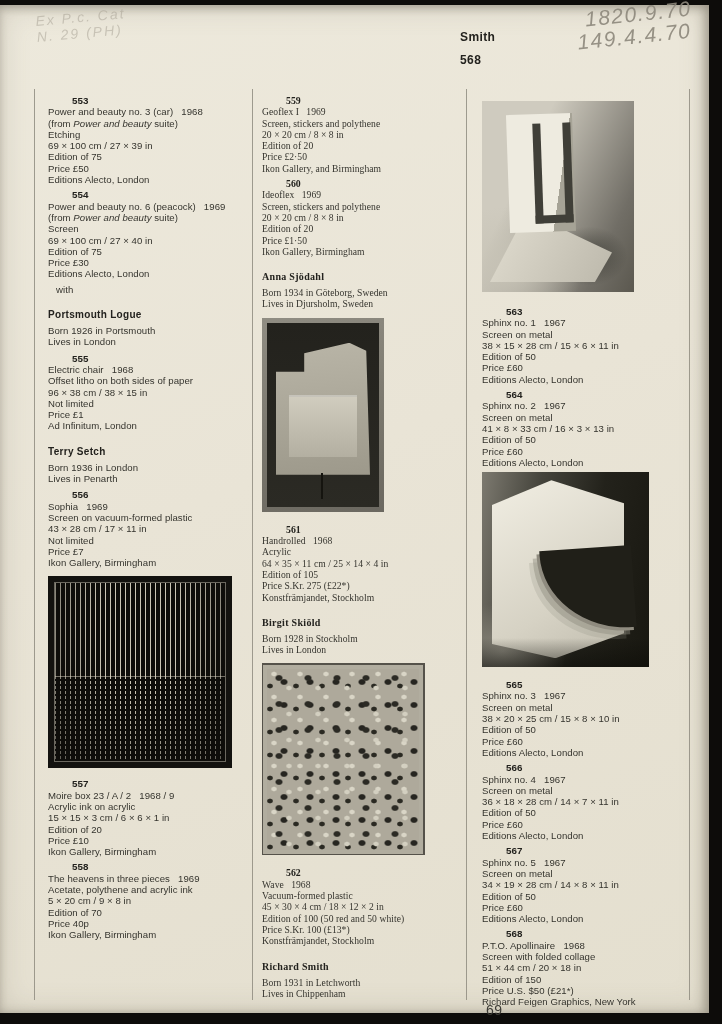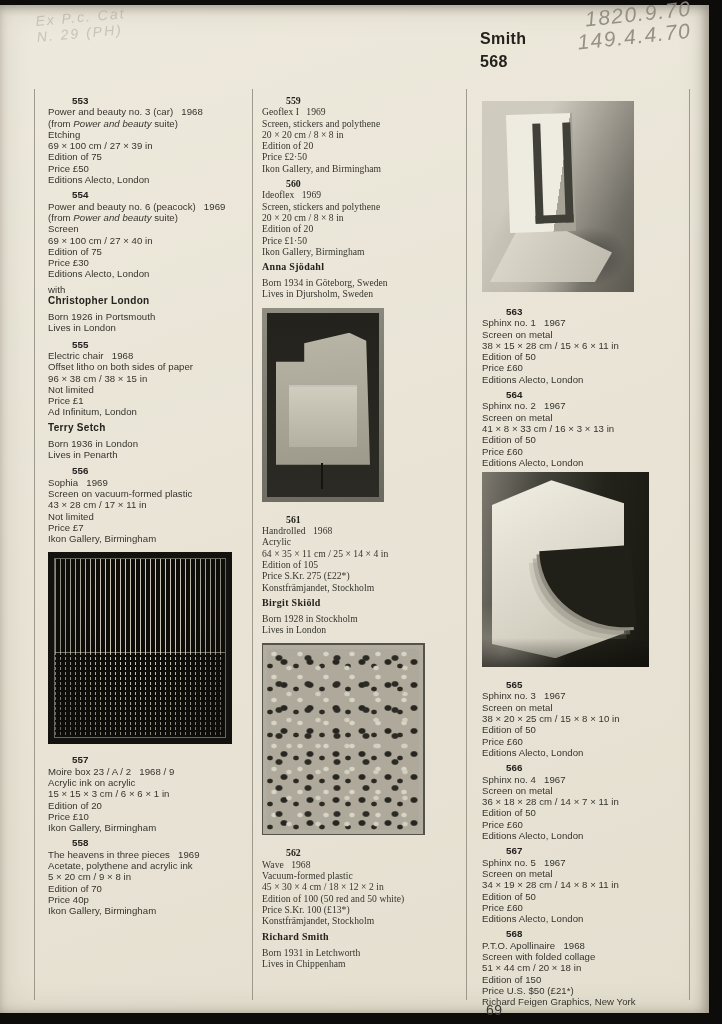--- a/index.html
+++ b/index.html
@@ -11,43 +11,43 @@
   .page{
     position:absolute;top:5px;left:0;right:13px;bottom:11px;
     background:linear-gradient(160deg,#ede9dc 0%,#e9e4d6 45%,#e4dfcf 100%);
     box-shadow:inset 0 0 30px rgba(110,100,80,.22), inset -6px 0 10px rgba(60,55,45,.25), inset 0 4px 8px rgba(60,55,45,.2);
   }
   
   .rule{position:absolute;top:84px;height:911px;width:1px;background:#8f8c80;opacity:.85;}
   #rule1{left:34px}#rule2{left:252px}#rule3{left:466px}#rule4{left:689px}
 
   
-  .hdr{position:absolute;left:480px;font-weight:bold;font-size:16px;letter-spacing:.4px;color:#23221e;}
+  .hdr{position:absolute;left:460px;font-weight:bold;font-size:12px;letter-spacing:.4px;color:#23221e;}
   #hdr-artist{top:25px}
   #hdr-num{top:48px}
   .pagenum{position:absolute;left:486px;top:997px;font-size:14px;color:#3c3b35;letter-spacing:.4px;}
 
   
   .hand{font-style:italic;position:absolute;pointer-events:none;}
   .hand-tr{left:586px;top:-2px;transform:rotate(-6deg);color:#8d887c;font-size:21px;line-height:22px;letter-spacing:1.5px;opacity:.9;}
   .hand-tr .l2{margin-left:-10px;}
   .hand-tl{left:36px;top:4px;transform:rotate(-5deg);color:#a59f92;font-size:14px;line-height:16px;letter-spacing:2px;opacity:.5;}
 
   
   .col{position:absolute;top:86px;padding-top:4px;}
   #col1{left:48px;width:198px;}
   #col2{left:262px;width:198px;font-family:Liberation Serif, serif;}
   #col3{left:482px;width:208px;}
 
   .line{font-size:9.6px;line-height:11.3px;color:#35342e;white-space:pre-wrap;letter-spacing:.05px;}
   .entry{margin-bottom:4px;}
   .entry-num{font-weight:bold;font-size:9.8px;line-height:11.3px;color:#23221e;padding-left:24px;}
   .it{font-style:italic;}
-  .plain{margin:2px 0 0;}
-  .artist{margin-bottom:5px;}
+  .plain{margin:2px 8px 0;}
+  .artist{margin-top:14px;margin-bottom:5px;}
   .artist-name{font-weight:bold;font-size:10px;line-height:12px;letter-spacing:.3px;color:#23221e;margin-bottom:4px;}
 
   
   .art{position:relative;overflow:hidden;box-sizing:border-box;}
 
   
   .art-moire{width:184px;height:192px;margin:8px 0 10px;background:#13120f;padding:7px;}
   .moire-inner{
     position:relative;width:100%;height:100%;background-color:#0e0d0a;
     outline:1px solid rgba(216,210,192,.45);
@@ -155,21 +155,21 @@
         <div class="line">Power and beauty no. 6 (peacock)   1969</div>
         <div class="line"><span>(from </span><span class="it">Power and beauty</span><span> suite)</span></div>
         <div class="line">Screen</div>
         <div class="line">69 × 100 cm / 27 × 40 in</div>
         <div class="line">Edition of 75</div>
         <div class="line">Price £30</div>
         <div class="line">Editions Alecto, London</div>
       </div>
       <div class="line plain">with</div>
       <div class="artist">
-        <div class="artist-name">Christopher London</div>
+        <div class="artist-name">Portsmouth Logue</div>
         <div class="line">Born 1926 in Portsmouth</div>
         <div class="line">Lives in London</div>
       </div>
       <div class="entry">
         <div class="entry-num">555</div>
         <div class="line">Electric chair   1968</div>
         <div class="line">Offset litho on both sides of paper</div>
         <div class="line">96 × 38 cm / 38 × 15 in</div>
         <div class="line">Not limited</div>
         <div class="line">Price £1</div>

